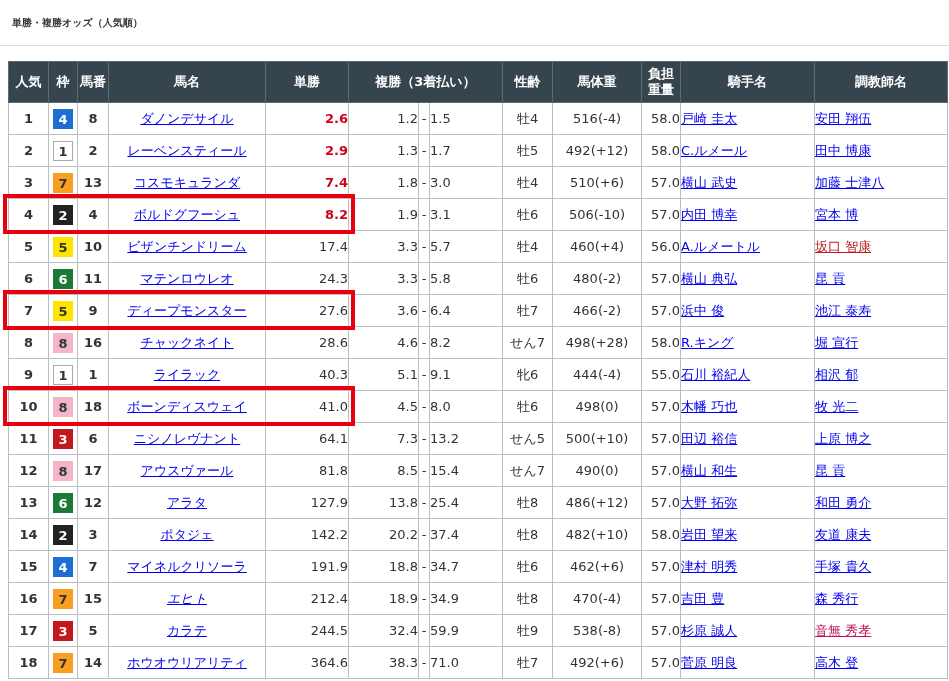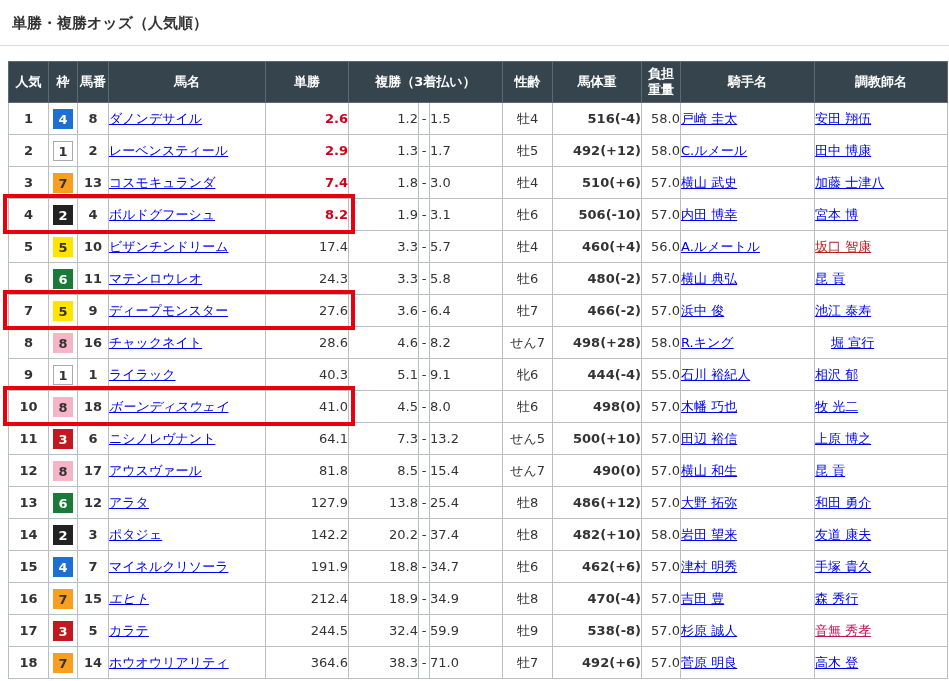--- a/index.html
+++ b/index.html
@@ -5,21 +5,21 @@
   * { box-sizing: border-box; }
   html, body { margin: 0; padding: 0; }
   body {
     width: 949px; height: 681px;
     background: #ffffff;
     font-family: "DejaVu Sans", "Liberation Sans", sans-serif;
     color: #333;
     overflow: hidden;
   }
   .page-title {
-    font-size: 15px; font-weight: bold; color: #333;
+    font-size: 10px; font-weight: bold; color: #333;
     margin: 13px 0 0 12px; line-height: 20px;
   }
   .title-rule {
     border: none; border-top: 1px solid #dcdcdc;
     margin: 12px 0 0 0;
   }
   .table-wrap { position: relative; margin: 15px 0 0 8px; width: 939px; }
   table.odds {
     border-collapse: collapse; table-layout: fixed;
     width: 939px; font-size: 13px;
@@ -33,30 +33,30 @@
     border: 1px solid #b9c0c4; height: 32px; padding: 0;
     background: #fff; color: #333; vertical-align: middle;
   }
   td.rank { background: #eef1f1; text-align: center; font-weight: bold; font-size: 13px; }
   td.frame { text-align: center; }
   .frame-box {
     display: inline-block; width: 20px; height: 20px; line-height: 20px;
     font-weight: bold; font-size: 13px; text-align: center; vertical-align: middle;
   }
   td.horse-number { text-align: center; font-weight: bold; }
-  td.horse-name { text-align: left; padding-left: 6px; white-space: nowrap; overflow: hidden; }
+  td.horse-name { text-align: center; padding-left: 6px; white-space: nowrap; overflow: hidden; }
   td.horse-name a, td.jockey a, td.trainer a { text-decoration: underline; }
   td.win { text-align: right; padding-right: 14px; }
   td.win.hot { font-weight: bold; }
   td.place-low { text-align: right; padding-right: 8px; border-right: 1px dotted #c9c9c9; }
   td.place-sep { text-align: center; color: #888;
     border-left: 1px dotted #c9c9c9; border-right: 1px dotted #c9c9c9; }
   td.place-high { text-align: left; padding-right: 7px; border-left: 1px dotted #c9c9c9; }
   td.sex-age { text-align: center; }
-  td.weight { text-align: right; padding-left: 8px; font-weight: bold; }
+  td.weight { text-align: center; padding-left: 8px; }
   td.impost { text-align: right; padding-right: 5px; }
   td.jockey, td.trainer { text-align: left; padding-left: 8px; white-space: nowrap; overflow: hidden; }
   .hl-box {
     position: absolute; left: -5px; width: 352px;
     border: 4px solid #e8000d; pointer-events: none; background: transparent;
   }
 </style>
 </head>
 <body>
 
@@ -207,42 +207,42 @@
           <td class="horse-number">16</td>
           <td class="horse-name"><a href="#" style="color: rgb(0, 0, 238);">チャックネイト</a></td>
           <td class="win">28.6</td>
           <td class="place-low">4.6</td>
           <td class="place-sep">-</td>
           <td class="place-high">8.2</td>
           <td class="sex-age">せん7</td>
           <td class="weight">498(+28)</td>
           <td class="impost">58.0</td>
           <td class="jockey"><a href="#" style="color: rgb(0, 0, 238);">R.キング</a></td>
-          <td class="trainer"><a href="#" style="color: rgb(0, 0, 238); margin-left: 16px;">堀 宣行</a></td>
+          <td class="trainer"><a href="#" style="color: rgb(0, 0, 238);">堀 宣行</a></td>
         </tr>
         <tr>
           <td class="rank">9</td>
           <td class="frame"><span class="frame-box" style="background: rgb(255, 255, 255); color: rgb(51, 51, 51); border: 1px solid rgb(170, 170, 170);">1</span></td>
           <td class="horse-number">1</td>
           <td class="horse-name"><a href="#" style="color: rgb(0, 0, 238);">ライラック</a></td>
           <td class="win">40.3</td>
           <td class="place-low">5.1</td>
           <td class="place-sep">-</td>
           <td class="place-high">9.1</td>
           <td class="sex-age">牝6</td>
           <td class="weight">444(-4)</td>
           <td class="impost">55.0</td>
           <td class="jockey"><a href="#" style="color: rgb(0, 0, 238);">石川 裕紀人</a></td>
           <td class="trainer"><a href="#" style="color: rgb(0, 0, 238);">相沢 郁</a></td>
         </tr>
         <tr>
           <td class="rank">10</td>
           <td class="frame"><span class="frame-box" style="background: rgb(244, 181, 198); color: rgb(51, 51, 51); border: 1px solid rgb(244, 181, 198);">8</span></td>
           <td class="horse-number">18</td>
-          <td class="horse-name"><a href="#" style="color: rgb(0, 0, 238); font-style: italic;">ボーンディスウェイ</a></td>
+          <td class="horse-name"><a href="#" style="color: rgb(0, 0, 238);">ボーンディスウェイ</a></td>
           <td class="win">41.0</td>
           <td class="place-low">4.5</td>
           <td class="place-sep">-</td>
           <td class="place-high">8.0</td>
           <td class="sex-age">牡6</td>
           <td class="weight">498(0)</td>
           <td class="impost">57.0</td>
           <td class="jockey"><a href="#" style="color: rgb(0, 0, 238);">木幡 巧也</a></td>
           <td class="trainer"><a href="#" style="color: rgb(0, 0, 238);">牧 光二</a></td>
         </tr>

